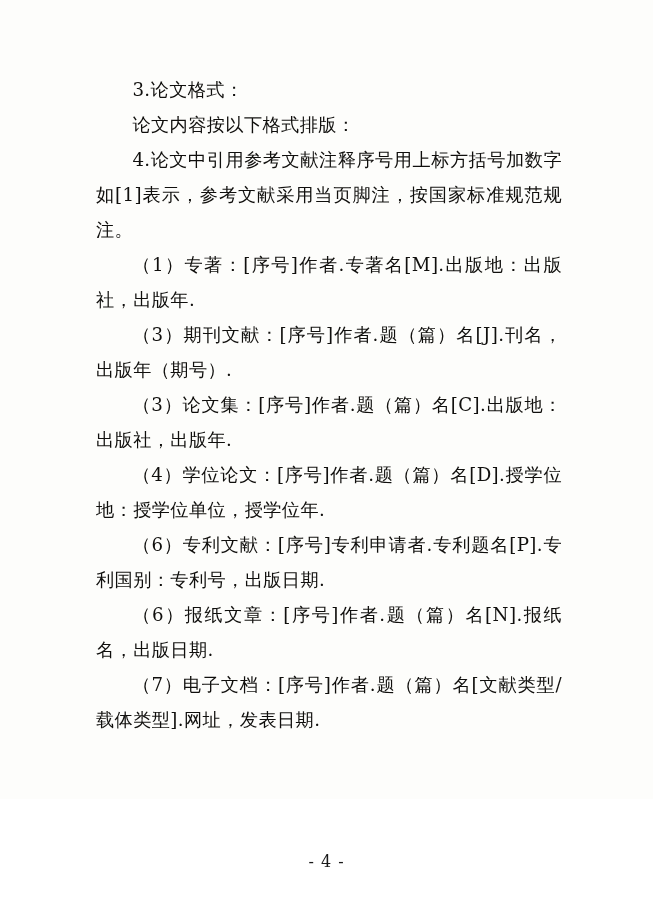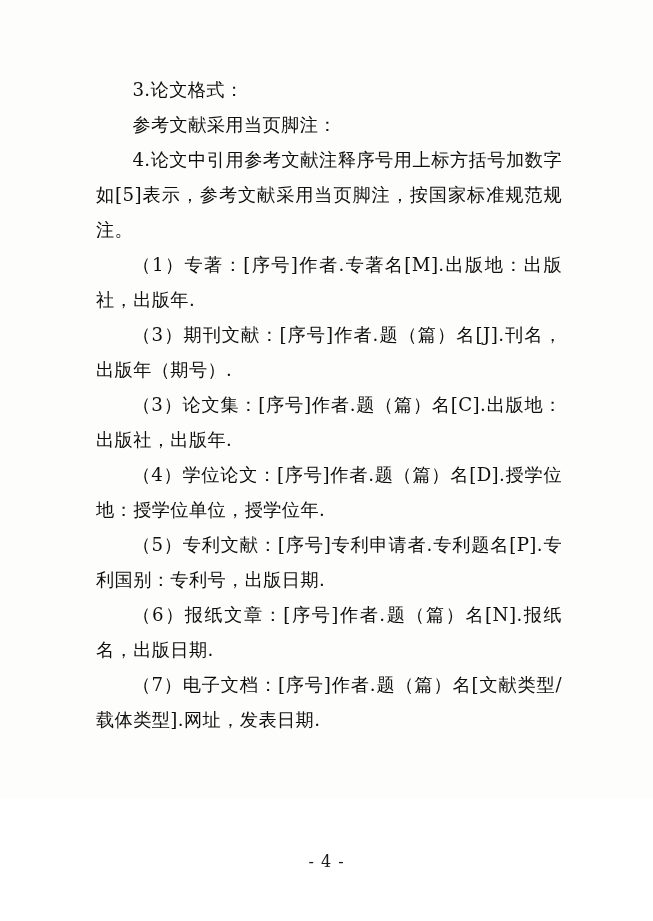--- a/index.html
+++ b/index.html
@@ -57,34 +57,34 @@
 </style>
 </head>
 <body>
 
 <div class="page">
   <div class="content">
 
     <p class="para">3.论文格式：</p>
 
 
-    <p class="para">参考文献采用当页脚注：</p>
+    <p class="para">论文内容按以下格式排版：</p>
 
 
-    <p class="para">4.论文中引用参考文献注释序号用上标方括号加数字如[5]表示，参考文献采用当页脚注，按国家标准规范规注。</p>
+    <p class="para">4.论文中引用参考文献注释序号用上标方括号加数字如[1]表示，参考文献采用当页脚注，按国家标准规范规注。</p>
 
     <p class="para">（1）专著：[序号]作者.专著名[M].出版地：出版社，出版年.</p>
 
     <p class="para">（3）期刊文献：[序号]作者.题（篇）名[J].刊名，出版年（期号）.</p>
 
     <p class="para">（3）论文集：[序号]作者.题（篇）名[C].出版地：出版社，出版年.</p>
 
     <p class="para">（4）学位论文：[序号]作者.题（篇）名[D].授学位地：授学位单位，授学位年.</p>
 
-    <p class="para">（5）专利文献：[序号]专利申请者.专利题名[P].专利国别：专利号，出版日期.</p>
+    <p class="para">（6）专利文献：[序号]专利申请者.专利题名[P].专利国别：专利号，出版日期.</p>
 
     <p class="para">（6）报纸文章：[序号]作者.题（篇）名[N].报纸名，出版日期.</p>
 
     <p class="para">（7）电子文档：[序号]作者.题（篇）名[文献类型/载体类型].网址，发表日期.</p>
 
   </div>
 
   <div class="footer">
     <span class="pagenum-inner">- 4 -</span>
   </div>

